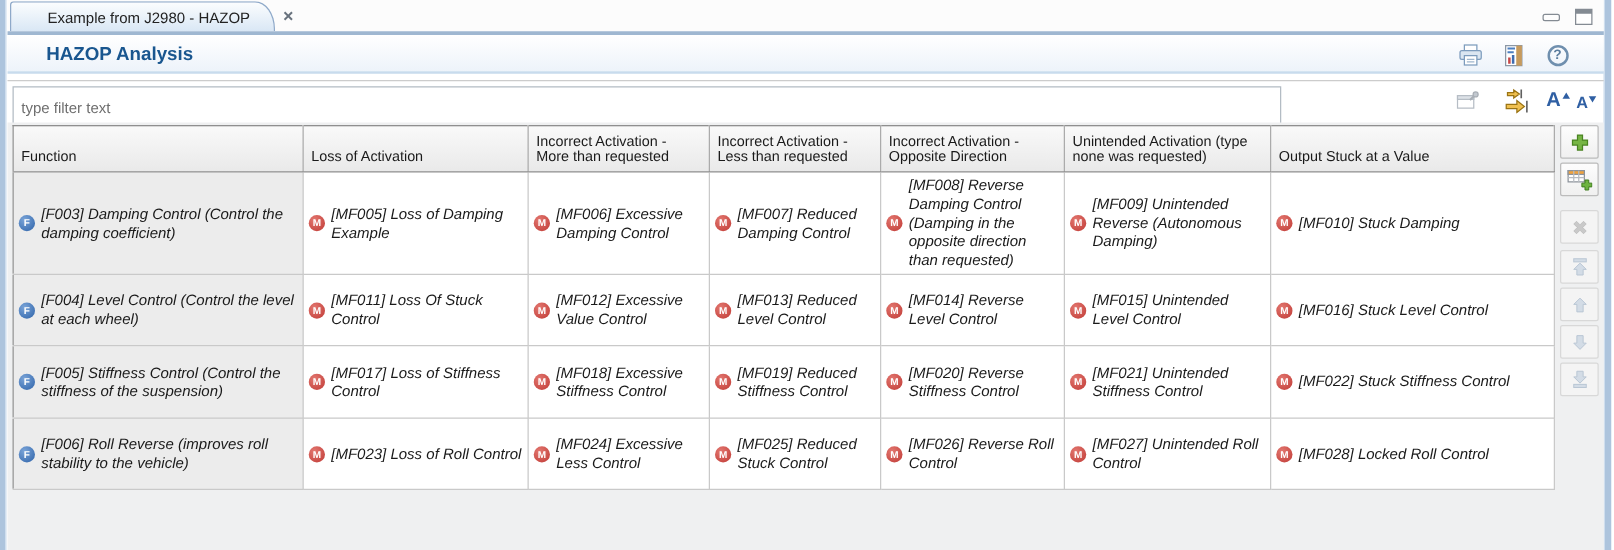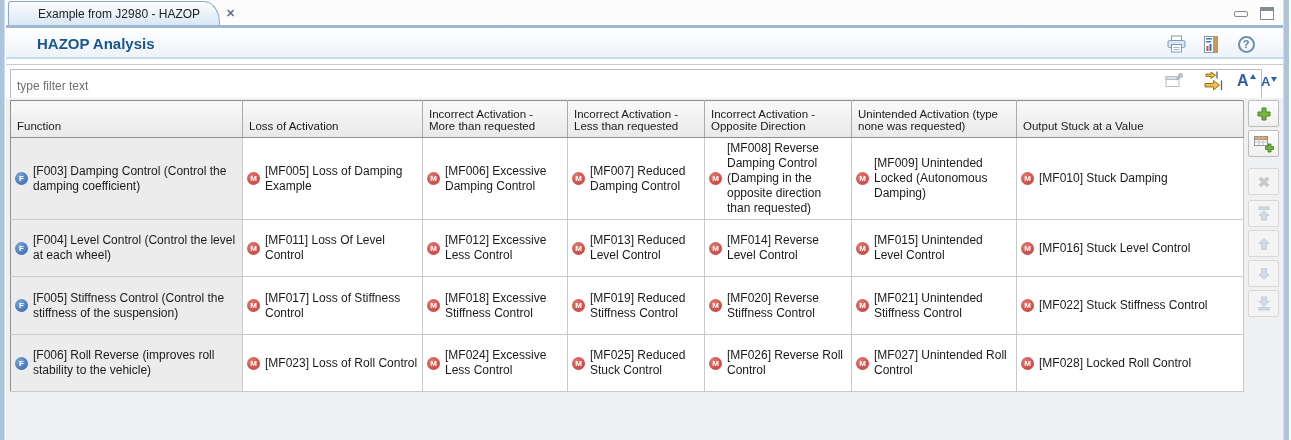--- a/index.html
+++ b/index.html
@@ -32,21 +32,21 @@
                 background: linear-gradient(#ffffff, #edf3fa); border-bottom: 2px solid #c8dbed; }
   .page-title { position: absolute; left: 6px; top: 7px; font-size: 15px; font-weight: bold; color: var(--title_blue, #19568f); margin-left: 25px; }
   .hdr-icons { position: absolute; right: 26px; top: 6px; display: flex; gap: 13px; align-items: center; }
   .hicon { width: 22px; height: 20px; display: flex; align-items: center; justify-content: center; cursor: pointer; }
   .help-circle { width: 17px; height: 17px; border: 2px solid #6f8fae; border-radius: 50%;
                  color: #5b7d9e; font-weight: bold; font-size: 11px; display: flex; align-items: center; justify-content: center; }
 
   .hairline { position: absolute; left: 6px; top: 64px; width: 1277px; height: 1px; background: #cccccc; }
 
   
-  .filter-input { position: absolute; left: 10px; top: 69px; width: 1252px; height: 24px;
+  .filter-input { position: absolute; left: 10px; top: 69px; width: 1015px; height: 24px;
                   border: 1px solid #b3bcc4; background: #fff; padding: 16px 6px;
                   font-family: "Liberation Sans", sans-serif; font-size: 12px; color: #222; }
   .filter-input::placeholder { color: #6f6f6f; opacity: 1; }
   .ficon { position: absolute; display: flex; align-items: center; justify-content: center; cursor: pointer; }
   .fontbtn { display: flex; align-items: flex-start; color: var(--font_button_blue, #2f5fa3); font-weight: bold; }
   .Abig { font-size: 16px; line-height: 16px; }
   .Asmall { font-size: 13px; line-height: 14px; }
   .caret-up { width: 0; height: 0; border-left: 3px solid transparent; border-right: 3px solid transparent;
               border-bottom: 5px solid var(--font_button_blue, #2f5fa3); margin: 1px 0 0 1px; }
   .caret-down { width: 0; height: 0; border-left: 3px solid transparent; border-right: 3px solid transparent;
@@ -65,21 +65,21 @@
                    padding: 3px 5px 5px 6px; }
   table.hazop td { border-right: 1px solid #c9c9c9; border-bottom: 1px solid #c9c9c9;
                    vertical-align: middle; padding: 3px 4px; background: #fff; }
   table.hazop td.fcell { background: #ececec; }
   .cellflex { display: flex; align-items: center; gap: 5px; }
   .badge { flex: 0 0 13px; width: 13px; height: 13px; border-radius: 50%;
            color: #fff; font-size: 8px; font-weight: bold;
            display: flex; align-items: center; justify-content: center; }
   .badge.f { background: radial-gradient(circle at 35% 30%, #7aa4d8, var(--function_blue, #2d62a8)); }
   .badge.m { background: radial-gradient(circle at 35% 30%, #e2766f, var(--malfunction_red, #c03a35)); }
-  .ctext { line-height: 15px; }
+  .ctext { line-height: 15px; font-style: italic; }
 
   
   .sbtn { position: absolute; left: 1248px; width: 31px; height: 27px;
           border: 1px solid #bcbcbc; border-radius: 2px;
           background: linear-gradient(#fdfdfd, #f0f0f0);
           display: flex; align-items: center; justify-content: center; cursor: pointer; }
   .sbtn.disabled { border-color: #d8d8d8; background: #f4f4f4; cursor: default; }
 </style>
 </head>
 <body>
@@ -220,47 +220,47 @@
           </td>
         <td>
             <div class="cellflex">
           <span class="badge m">M</span>
           <span class="ctext">[MF008] Reverse Damping Control (Damping in the opposite direction than requested)</span>
             </div>
           </td>
         <td>
             <div class="cellflex">
           <span class="badge m">M</span>
-          <span class="ctext">[MF009] Unintended Locked (Autonomous Damping)</span>
+          <span class="ctext">[MF009] Unintended Reverse (Autonomous Damping)</span>
             </div>
           </td>
         <td>
             <div class="cellflex">
           <span class="badge m">M</span>
           <span class="ctext">[MF010] Stuck Damping</span>
             </div>
           </td>
       </tr>
       <tr style="height:57px;">
         <td class="fcell">
             <div class="cellflex">
           <span class="badge f">F</span>
           <span class="ctext">[F004] Level Control (Control the level at each wheel)</span>
             </div>
           </td>
         <td>
             <div class="cellflex">
           <span class="badge m">M</span>
-          <span class="ctext">[MF011] Loss Of Level Control</span>
-            </div>
-          </td>
-        <td>
-            <div class="cellflex">
-          <span class="badge m">M</span>
-          <span class="ctext">[MF012] Excessive Less Control</span>
+          <span class="ctext">[MF011] Loss Of Stuck Control</span>
+            </div>
+          </td>
+        <td>
+            <div class="cellflex">
+          <span class="badge m">M</span>
+          <span class="ctext">[MF012] Excessive Value Control</span>
             </div>
           </td>
         <td>
             <div class="cellflex">
           <span class="badge m">M</span>
           <span class="ctext">[MF013] Reduced Level Control</span>
             </div>
           </td>
         <td>
             <div class="cellflex">

